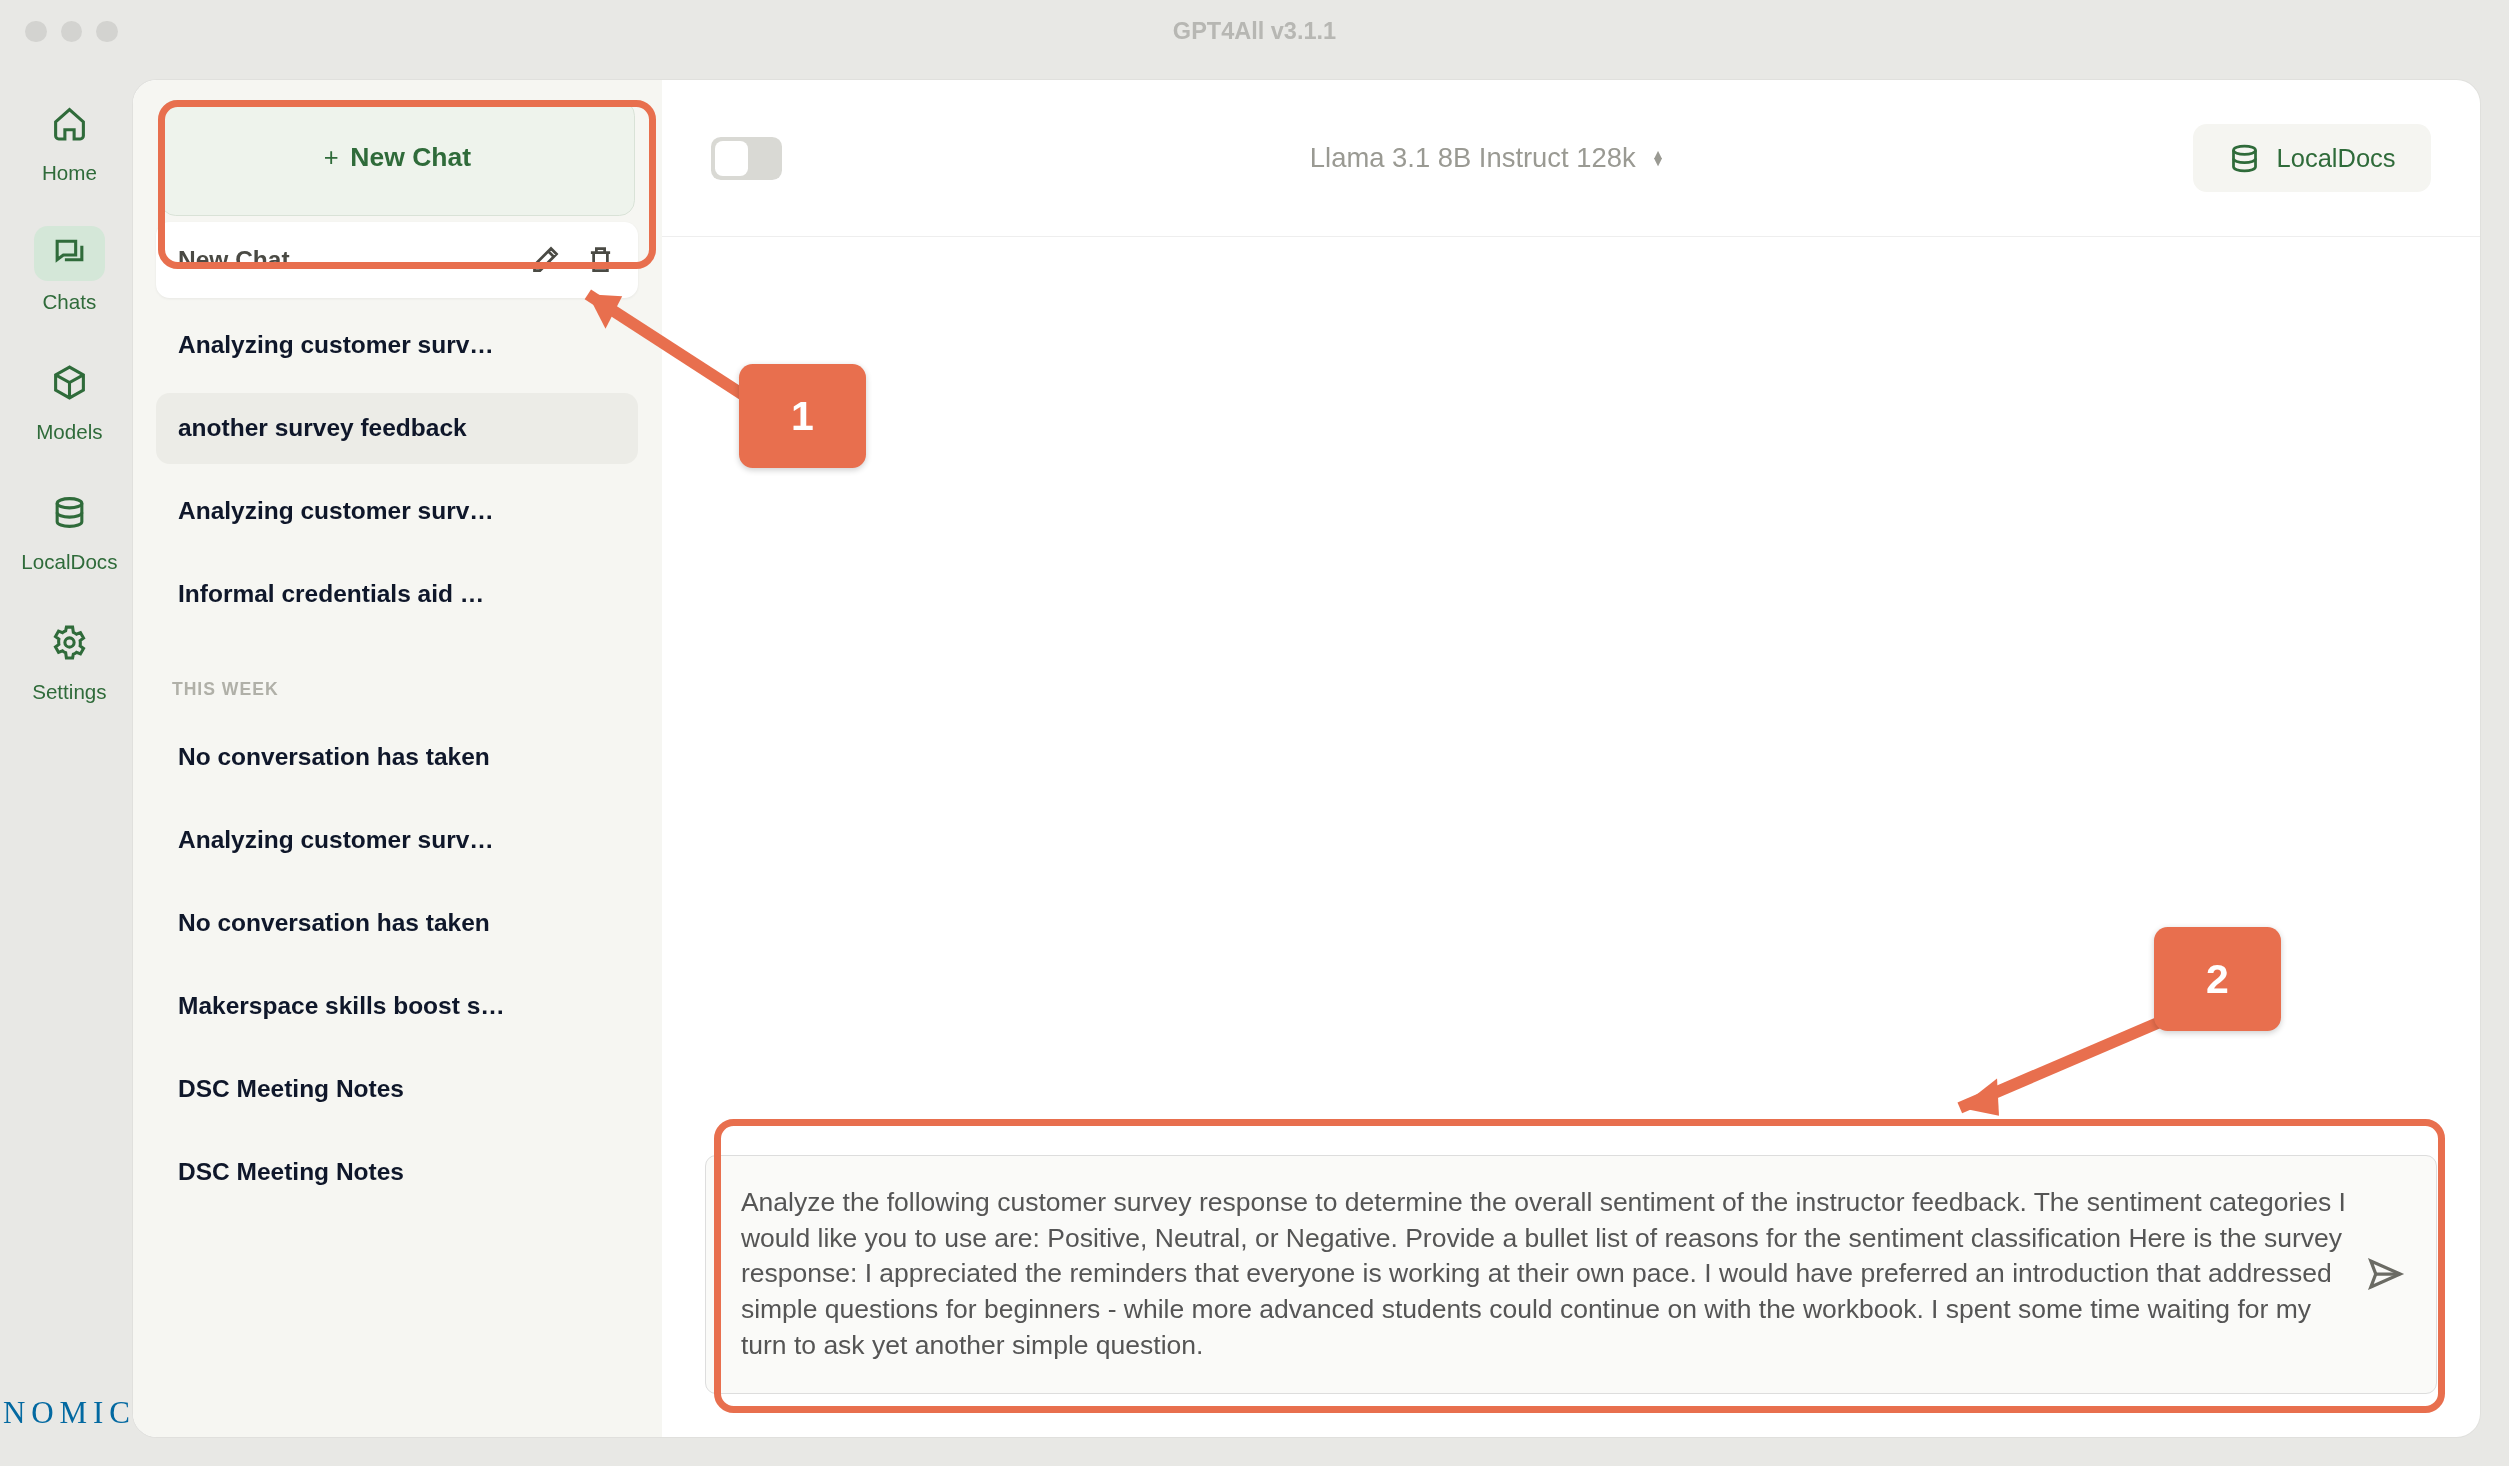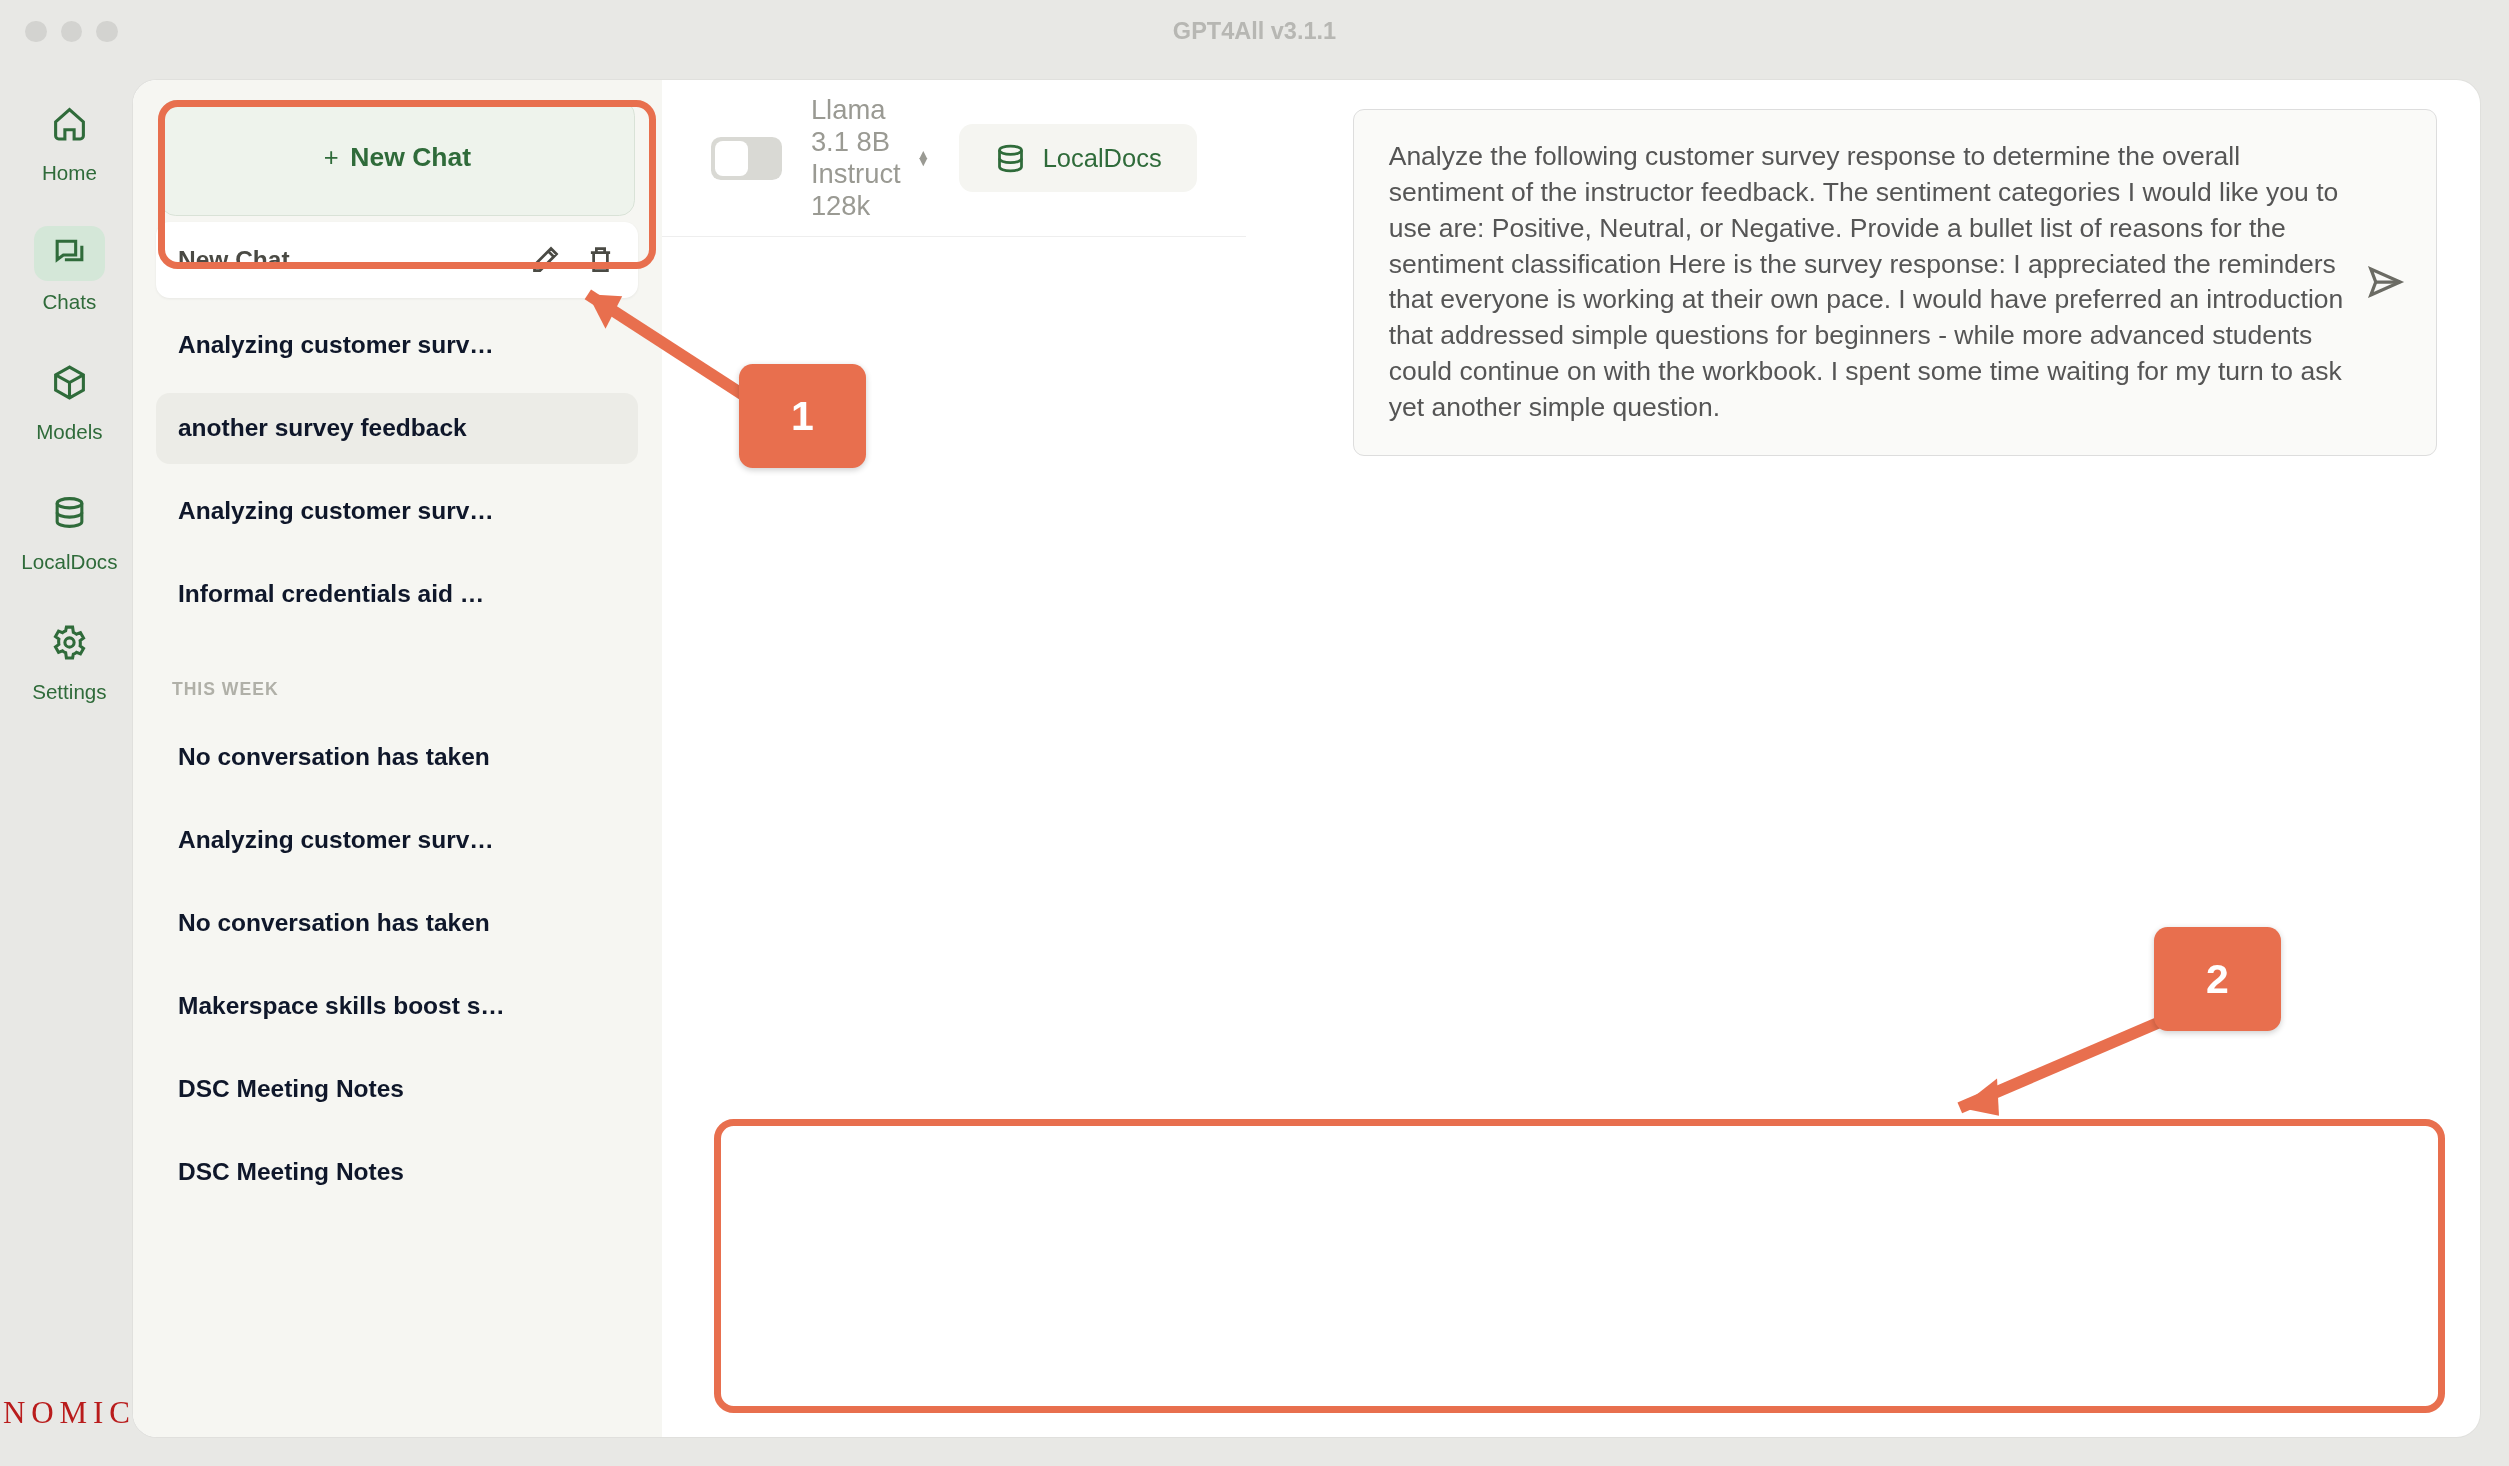--- a/index.html
+++ b/index.html
@@ -54,21 +54,21 @@
     display: flex; align-items: center; justify-content: center;
   }
   .rail-item.active .rail-icon-wrap { background: #d4e7d8; }
   .rail-icon { width: 37px; height: 37px; stroke: #2f6b3a; stroke-width: 2; fill: none; }
   .rail-label { font-size: 20.6px; color: #2f6b3a; font-weight: 500; }
   .nomic-logo {
     position: absolute; bottom: 29px; left: 50%; transform: translateX(-50%);
     font-family: Georgia, serif;
     letter-spacing: 5.9px;
     font-size: 31px;
-    color: #b91c1c;
+    color: #0369a1;
     font-weight: 400;
   }
 
   
   .panel {
     flex: 1;
     background: #fff;
     border-radius: 23.5px;
     margin: 23.5px 23.5px 23.5px 0;
     display: flex;
@@ -123,21 +123,21 @@
     box-shadow: 0 1px 2.9px rgba(0,0,0,0.06);
     color: #4a4a44;
   }
   .convo-item.hover-alt { background: #ececE7; }
   .convo-actions { display: flex; gap: 21.6px; }
   .convo-actions svg { width: 33px; height: 33px; stroke: #4a4a44; stroke-width: 2; fill: none; }
 
   
   .chat-main {
     flex: 1;
-    display: flex; flex-direction: row;
+    display: flex; flex-direction: column;
     min-width: 0;
     gap: 32px;
   }
   .chat-header {
     height: 157px;
     display: flex; align-items: center;
     padding: 0 49px;
     border-bottom: 1px solid #eee;
     gap: 29px;
   }

